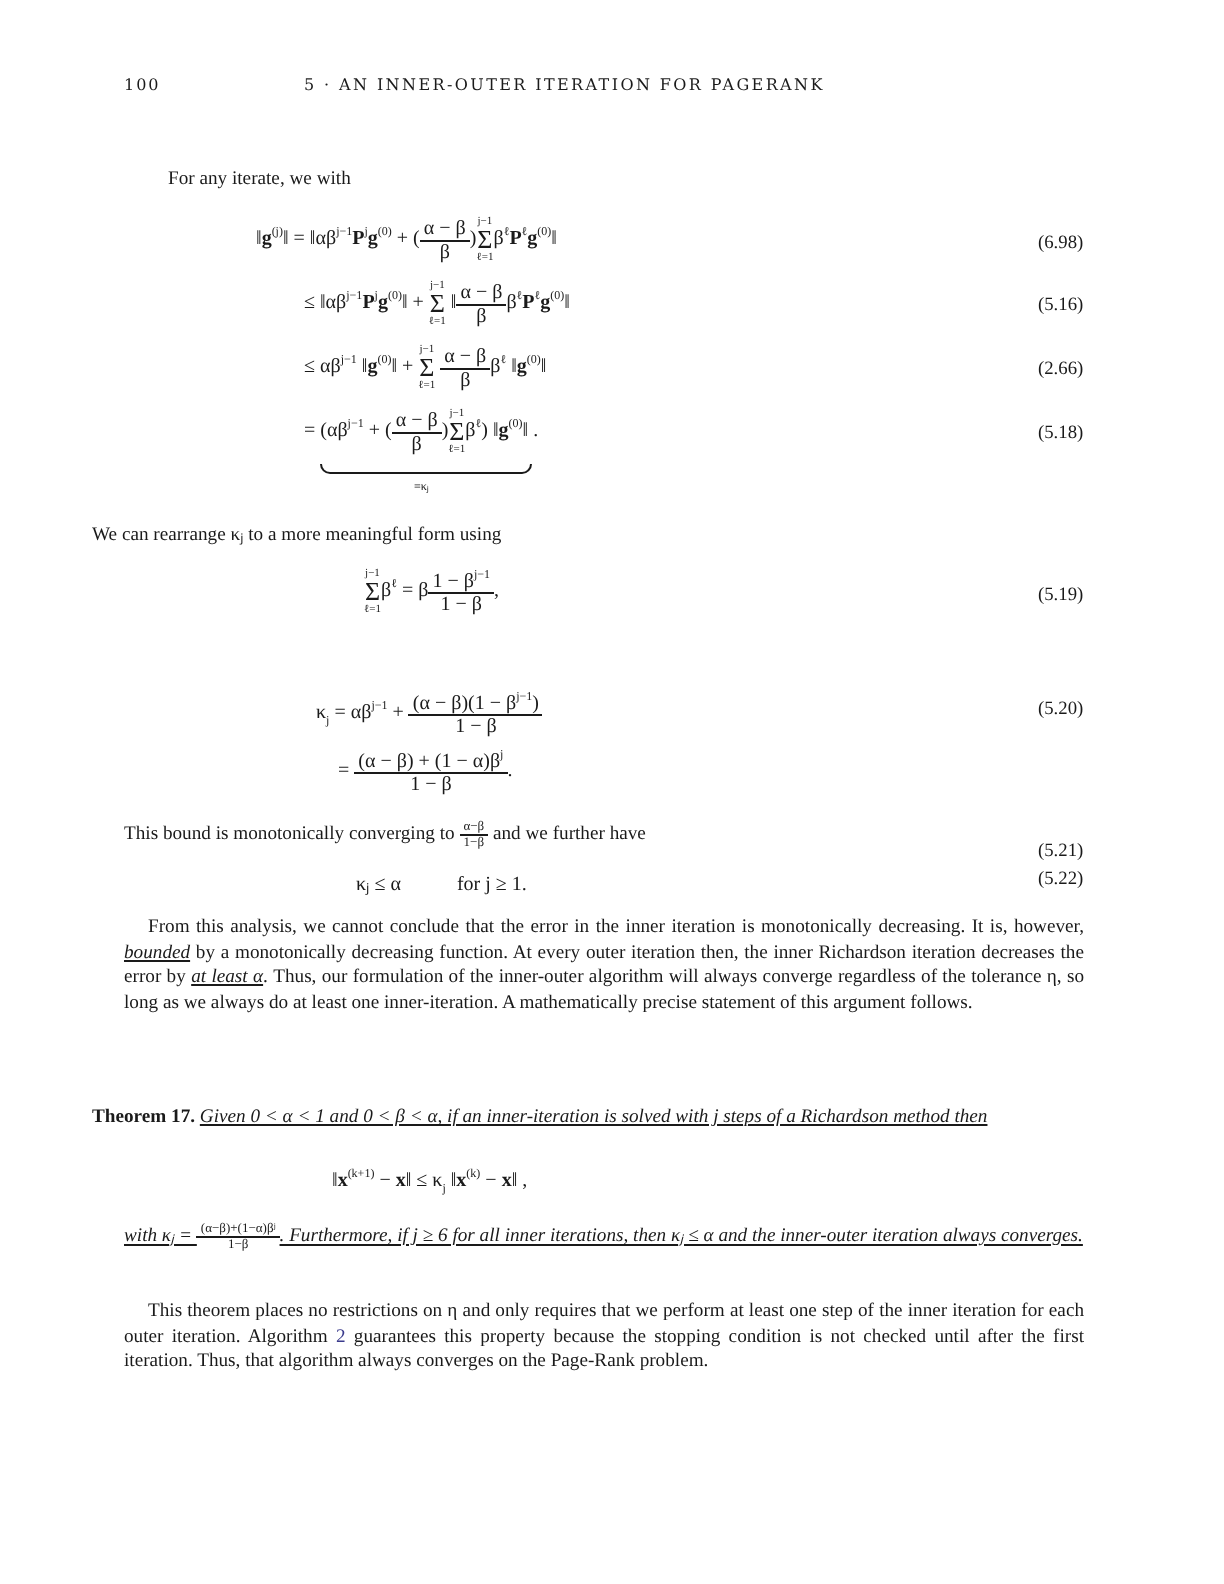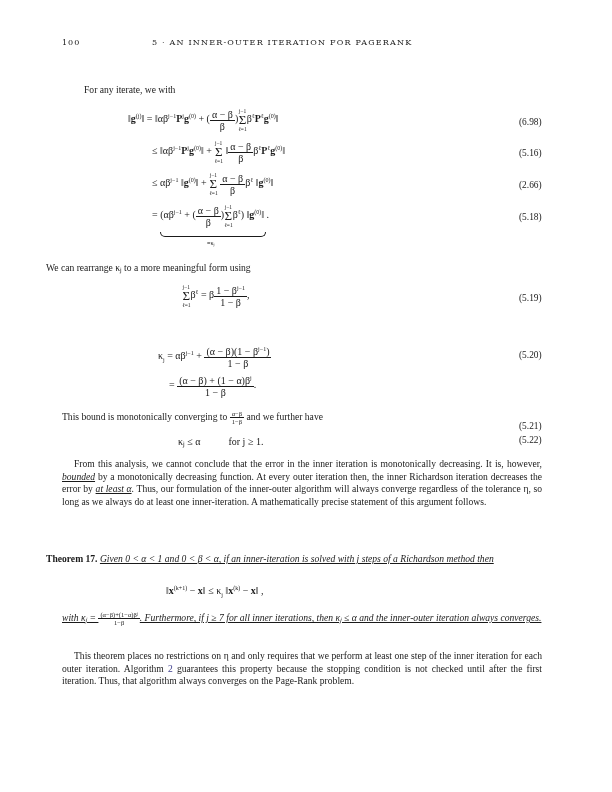--- a/index.html
+++ b/index.html
@@ -97,20 +97,20 @@
   <div class="para" style="top:553px; left:46px; width:480px;">
     <b>Theorem 17.</b>
     <i>Given 0 &lt; α &lt; 1 and 0 &lt; β &lt; α, if an inner-iteration is solved with j steps of a Richardson method then</i>
   </div>
 
   <div class="eq" style="left:166px; top:585px;">
     <span>‖<b>x</b><sup style="font-size:6px">(k+1)</sup> − <b>x</b>‖ ≤ κ<sub style="font-size:6px">j</sub> ‖<b>x</b><sup style="font-size:6px">(k)</sup> − <b>x</b>‖ ,</span>
   </div>
 
   <div class="para" style="top:611px; left:62px; width:480px;">
-    <i>with κⱼ = </i><span class="frac sm"><span class="n">(α−β)+(1−α)βʲ</span><span class="d">1−β</span></span><i>. Furthermore, if j ≥ 7 for all inner iterations, then κⱼ ≤ α and the inner-outer iteration always converges.</i>
+    <i>with κⱼ = </i><span class="frac sm"><span class="n">(α−β)+(1−α)βʲ</span><span class="d">1−β</span></span><i>. Furthermore, if j ≥ 6 for all inner iterations, then κⱼ ≤ α and the inner-outer iteration always converges.</i>
   </div>
 
   <div class="para indent" style="top:650px; left:62px; width:480px;">
     <span>This theorem places no restrictions on η and only requires that we perform at least one step of the inner iteration for each outer iteration. Algorithm </span><span class="link">2</span><span> guarantees this property because the stopping condition is not checked until after the first iteration. Thus, that algorithm always converges on the Page-Rank problem.</span>
   </div>
 
 </div>
 
 </body></html>

